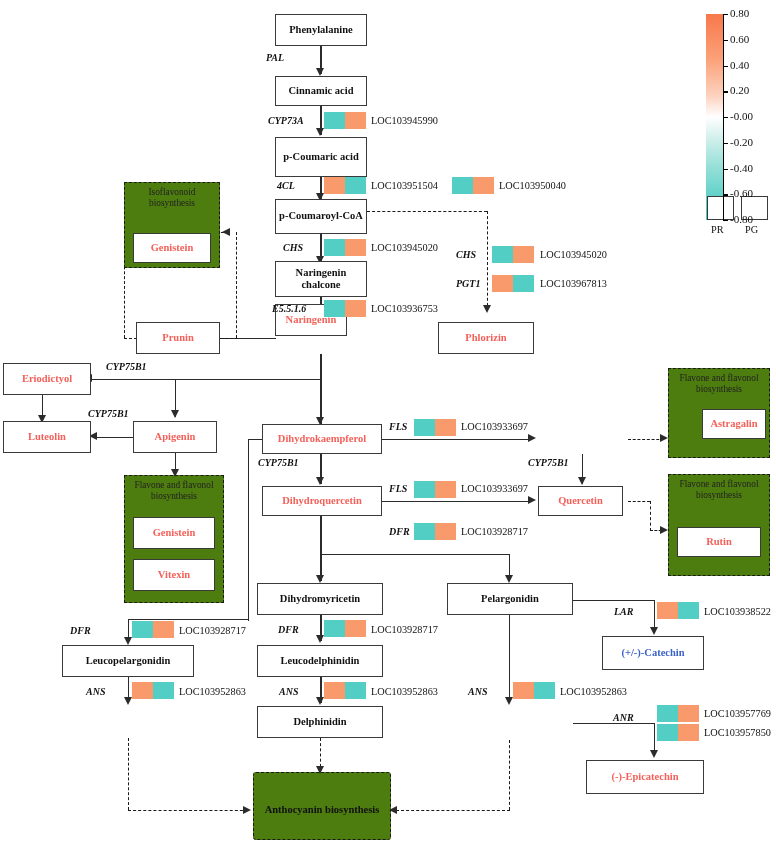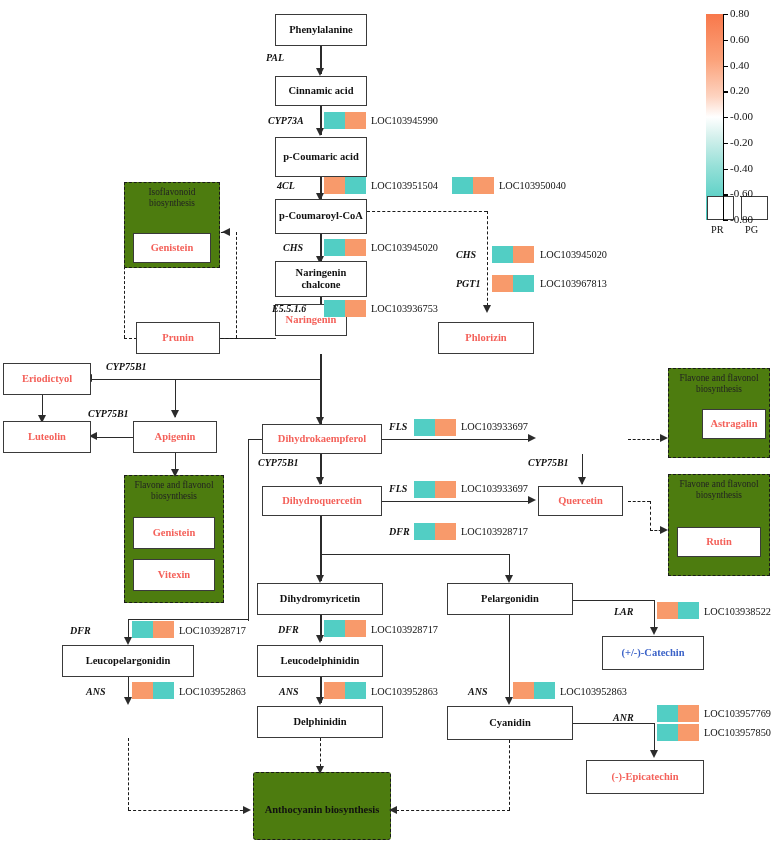--- a/index.html
+++ b/index.html
@@ -345,21 +345,20 @@
 
   <div class="ln v" style="left:509px;top:615px;height:88px"></div>
   <div class="ar down" style="left:505.1px;top:697px"></div>
   <div class="enz" style="left:468px;top:686px">ANS</div>
   <div class="chips" style="left:513px;top:682px">
     <div class="chip" style="background:#F89A6B"></div>
     <div class="chip" style="background:#52CEC4"></div>
   </div>
   <div class="loc" style="left:560px;top:686px">LOC103952863</div>
 
-  <div class="node" style="left:447px;top:706px;width:126px;height:34px">Cyanidin</div>
 
   <div class="ln h" style="left:573px;top:722.5px;width:82px"></div>
   <div class="ln v" style="left:654px;top:722.5px;height:33px"></div>
   <div class="ar down" style="left:650.1px;top:750px"></div>
   <div class="enz" style="left:613px;top:712px">ANR</div>
   <div class="chips stack" style="left:657px;top:705px">
     <div class="row">
       <div class="chip" style="background:#52CEC4"></div>
       <div class="chip" style="background:#F89A6B"></div>
     </div>

